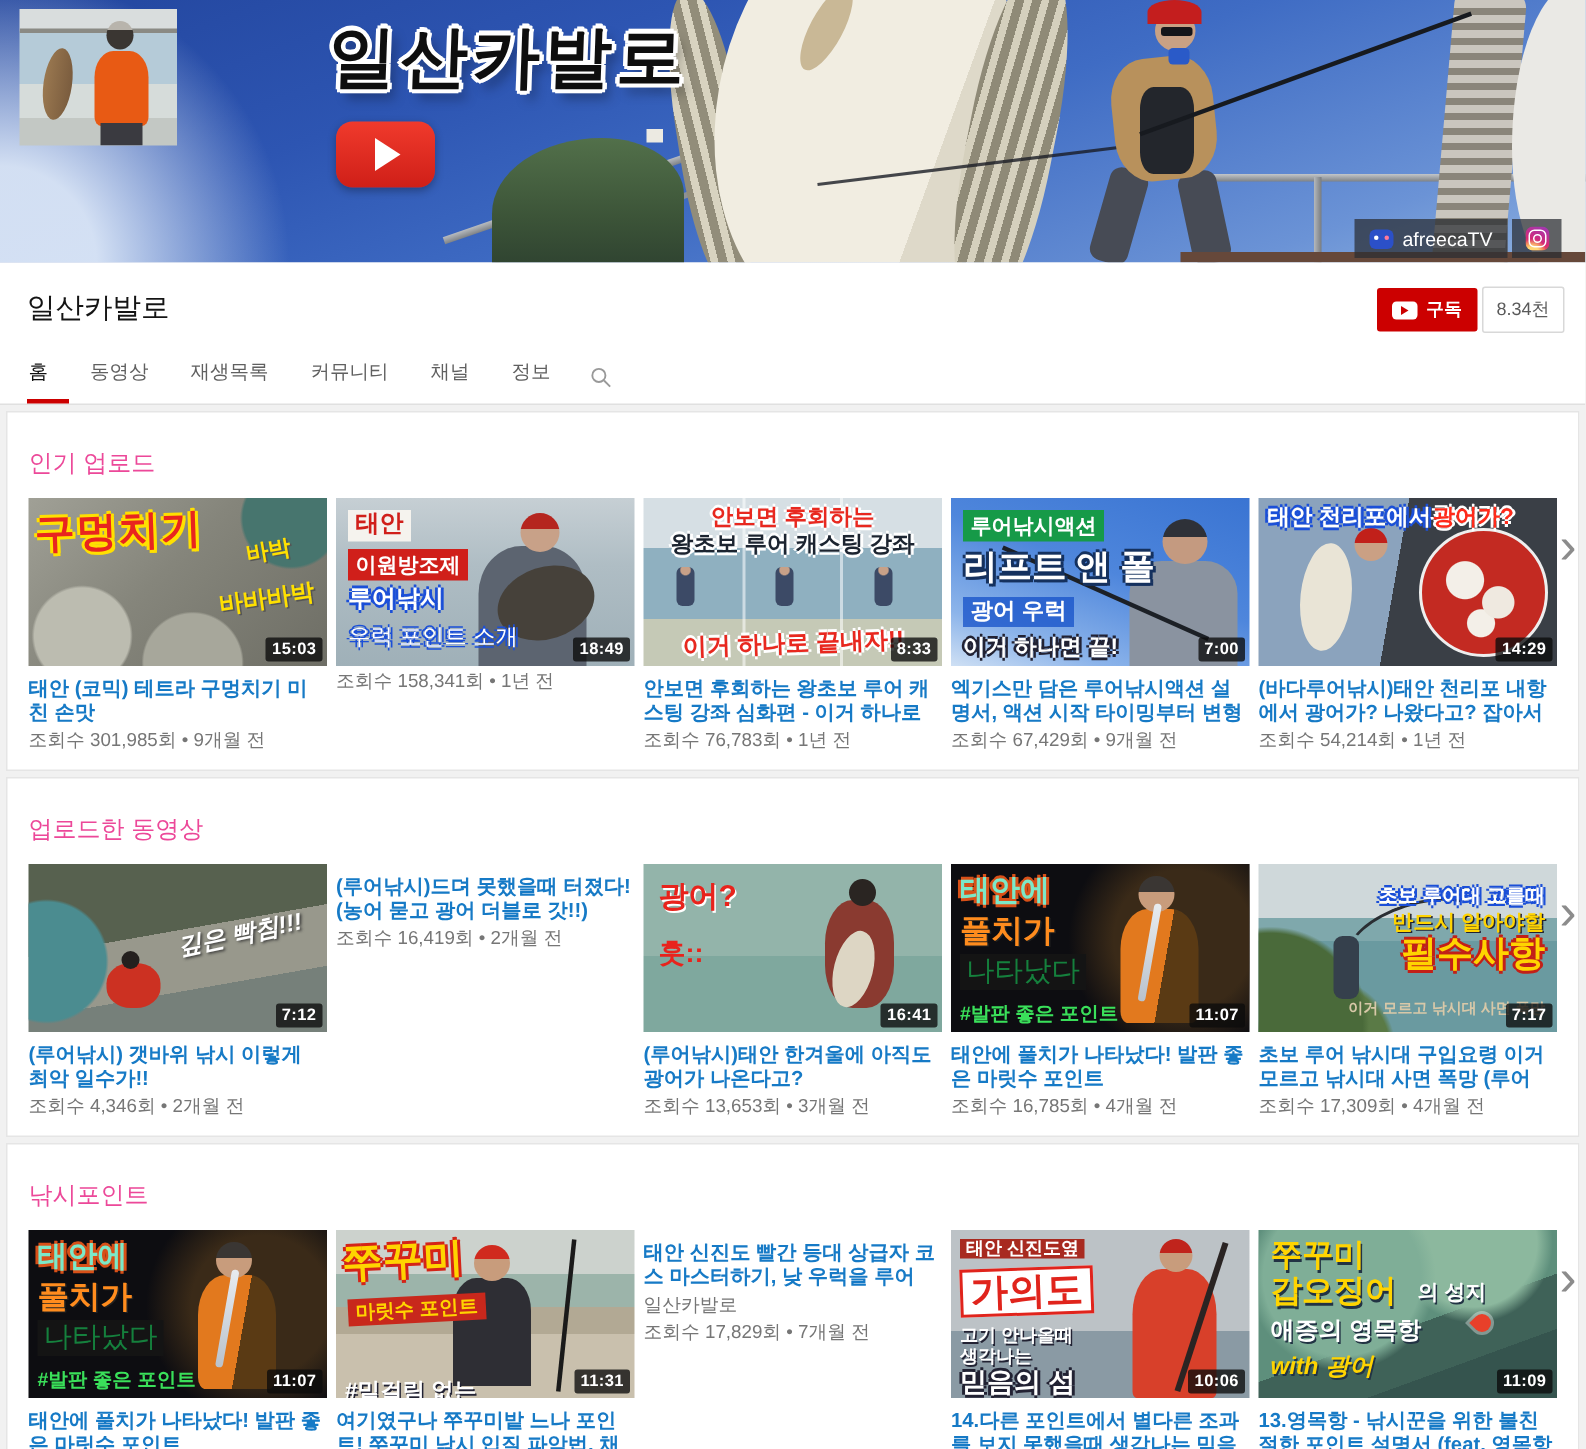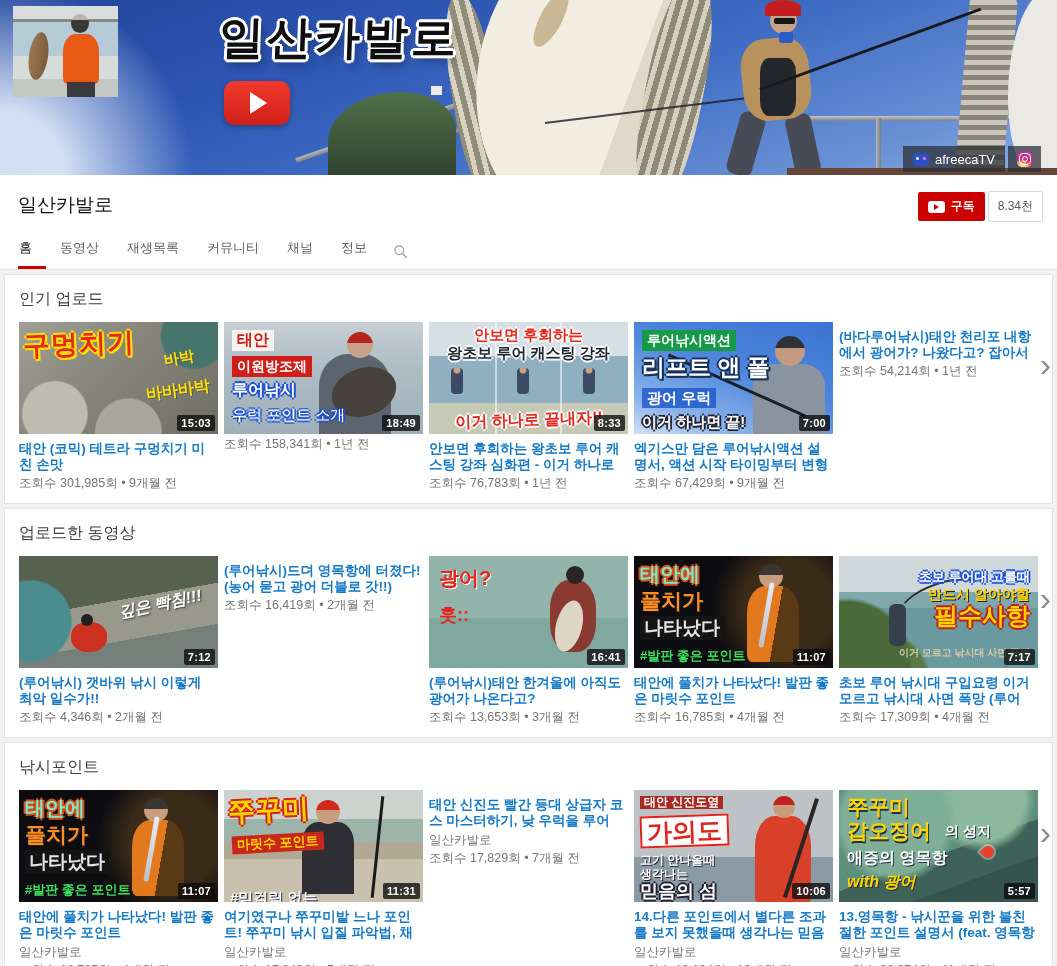--- a/index.html
+++ b/index.html
@@ -86,21 +86,21 @@
     padding:6px 9px;border-radius:2px;}
   .tabrow{display:flex;align-items:flex-end;margin-top:21px;}
   .tab{font-size:13px;color:#606060;padding:0 14px 12px;cursor:pointer;}
   .tab:first-child{padding-left:1px;}
   .tab.active{color:#111;border-bottom:3px solid #cc0000;padding-bottom:9px;}
   .search-svg{margin:0 0 10px 12px;cursor:pointer;}
 
   
   main{display:block;padding-bottom:8px;}
   .card{background:#fff;margin:4px 4px 0;border:1px solid #e5e5e5;padding:12px 14px 12px;position:relative;}
-  .sec-title{font-size:16px;font-weight:400;color:#404040;margin:2px 0 12px;}
+  .sec-title{font-size:16px;font-weight:400;color:#ec4899;margin:12px 0 12px;}
   .row{display:flex;gap:6px;}
   .vid{width:199px;cursor:pointer;}
   .thumb{width:199px;height:112px;position:relative;overflow:hidden;background:#cfcfcf;}
   .dur{position:absolute;right:3px;bottom:3px;background:rgba(12,12,12,.78);color:#fff;font-size:11px;
     font-weight:700;padding:2px 4px;border-radius:2px;z-index:5;letter-spacing:.3px;}
   .vtitle{display:block;margin-top:7px;font-size:13.5px;line-height:16px;font-weight:700;color:#167ac6;
     max-height:32px;overflow:hidden;text-decoration:none;}
   .vchan{font-size:12.5px;color:#767676;margin-top:4px;line-height:15px;}
   .vmeta{font-size:12.5px;color:#767676;margin-top:3px;line-height:15px;}
   .next{position:absolute;right:1px;top:72px;font-size:34px;line-height:1;color:#8c8c8c;cursor:pointer;user-select:none;}
@@ -203,21 +203,21 @@
   .th-r2v4{background:radial-gradient(circle at 78% 45%,#3a2a18 0 28%,transparent 46%),#0d0d11;}
   .th-r2v4 .d1{display:block;right:34px;top:30px;width:52px;height:76px;border-radius:35% 35% 10% 10%;
     background:linear-gradient(100deg,#e2791e 0 55%,#5a3a14 55%);}
   .th-r2v4 .d2{display:block;right:50px;top:8px;width:24px;height:24px;border-radius:50%;
     background:linear-gradient(180deg,#3a3633 0 45%,#c89c7c 45%);}
   .th-r2v4 .d3{display:block;right:64px;top:26px;width:5px;height:66px;border-radius:3px;
     background:linear-gradient(180deg,#e8ecf0,#b9c2cc);transform:rotate(10deg);z-index:2;}
   .th-r2v4 .o1{left:6px;top:8px;font-size:20px;font-weight:900;color:#7ce8c8;
     text-shadow:-2px 0 0 #d85018,2px 0 0 #d85018,0 -2px 0 #d85018,0 2px 0 #d85018;}
   .th-r2v4 .o2{left:6px;top:34px;font-size:21px;font-weight:900;color:#ff8c1e;text-shadow:1px 1px 0 #222;}
-  .th-r2v4 .o3{left:6px;top:60px;font-size:19px;font-weight:700;color:#e5e5e5;background:#141414;padding:2px 4px;}
+  .th-r2v4 .o3{left:6px;top:60px;font-size:19px;font-weight:400;color:#15803d;background:#141414;padding:2px 4px;}
   .th-r2v4 .o4{left:6px;top:93px;font-size:13px;font-weight:900;color:#3ae05a;}
 
   
   .th-r2v5{background:
     radial-gradient(circle at 4% 96%,#4a6a3a 0 28%,transparent 30%),
     radial-gradient(circle at 22% 110%,#5a7a46 0 22%,transparent 24%),
     linear-gradient(180deg,#cfd8da 0 32%,#7fa8ac 32% 46%,#6a9aa0 46%);}
   .th-r2v5 .d1{display:block;left:50px;top:48px;width:17px;height:42px;border-radius:6px;background:#35404c;}
   .th-r2v5 .d2{display:block;left:58px;top:26px;width:92px;height:42px;border:2px solid transparent;
     border-top:2px solid #2a2e33;border-radius:50%;transform:rotate(-18deg);}
@@ -405,41 +405,49 @@
             <span class="o o1">루어낚시액션</span>
             <span class="o o2">리프트 앤 폴</span>
             <span class="o o3">광어 우럭</span>
             <span class="o o4">이거 하나면 끝!</span>
             <span class="dur">7:00</span>
           </div>
           <a class="vtitle">엑기스만 담은 루어낚시액션 설명서, 액션 시작 타이밍부터 변형 액...</a>
           <div class="vmeta">조회수 67,429회 • 9개월 전</div>
         </div>
         <div class="vid">
+          <div class="thumb th-r1v5">
+            <div class="d d1"></div>
+            <div class="d d2"></div>
+            <div class="d d3"></div>
+            <span class="o o1">태안 천리포에서</span>
+            <span class="o o2">광어가?</span>
+            <span class="dur">14:29</span>
+          </div>
           <a class="vtitle">(바다루어낚시)태안 천리포 내항에서 광어가? 나왔다고? 잡아서 회...</a>
           <div class="vmeta">조회수 54,214회 • 1년 전</div>
         </div>
       </div>
       <div class="next">›</div>
     </section>
     <section class="card">
       <h2 class="sec-title">업로드한 동영상</h2>
       <div class="row">
         <div class="vid">
           <div class="thumb th-r2v1">
             <div class="d d1"></div>
             <div class="d d2"></div>
             <span class="o o1">깊은 빡침!!!</span>
             <span class="dur">7:12</span>
           </div>
           <a class="vtitle">(루어낚시) 갯바위 낚시 이렇게 최악 일수가!!</a>
           <div class="vmeta">조회수 4,346회 • 2개월 전</div>
         </div>
         <div class="vid">
-          <a class="vtitle">(루어낚시)드뎌 영목항에 터졌다! (농어 묻고 광어 더블로 갓!!)</a>
+          <a class="vtitle">(루어낚시)드뎌 못했을때 터졌다! (농어 묻고 광어 더블로 갓!!)</a>
           <div class="vmeta">조회수 16,419회 • 2개월 전</div>
         </div>
         <div class="vid">
           <div class="thumb th-r2v3">
             <div class="d d1"></div>
             <div class="d d2"></div>
             <div class="d d3"></div>
             <span class="o o1">광어?</span>
             <span class="o o2">훗::</span>
             <span class="dur">16:41</span>
@@ -531,21 +539,21 @@
           <div class="vmeta">조회수 12,194회 • 10개월 전</div>
         </div>
         <div class="vid">
           <div class="thumb th-r3v5">
             <div class="d d1"></div>
             <span class="o o1">쭈꾸미</span>
             <span class="o o2">갑오징어</span>
             <span class="o o3">의 성지</span>
             <span class="o o4">애증의 영목항</span>
             <span class="o o5">with 광어</span>
-            <span class="dur">5:57</span>
+            <span class="dur">11:09</span>
           </div>
           <a class="vtitle">13.영목항 - 낚시꾼을 위한 불친절한 포인트 설명서 (feat. 영목항에...</a>
           <div class="vchan">일산카발로</div>
           <div class="vmeta">조회수 20,374회 • 11개월 전</div>
         </div>
       </div>
       <div class="next">›</div>
     </section>
   </main>
 

